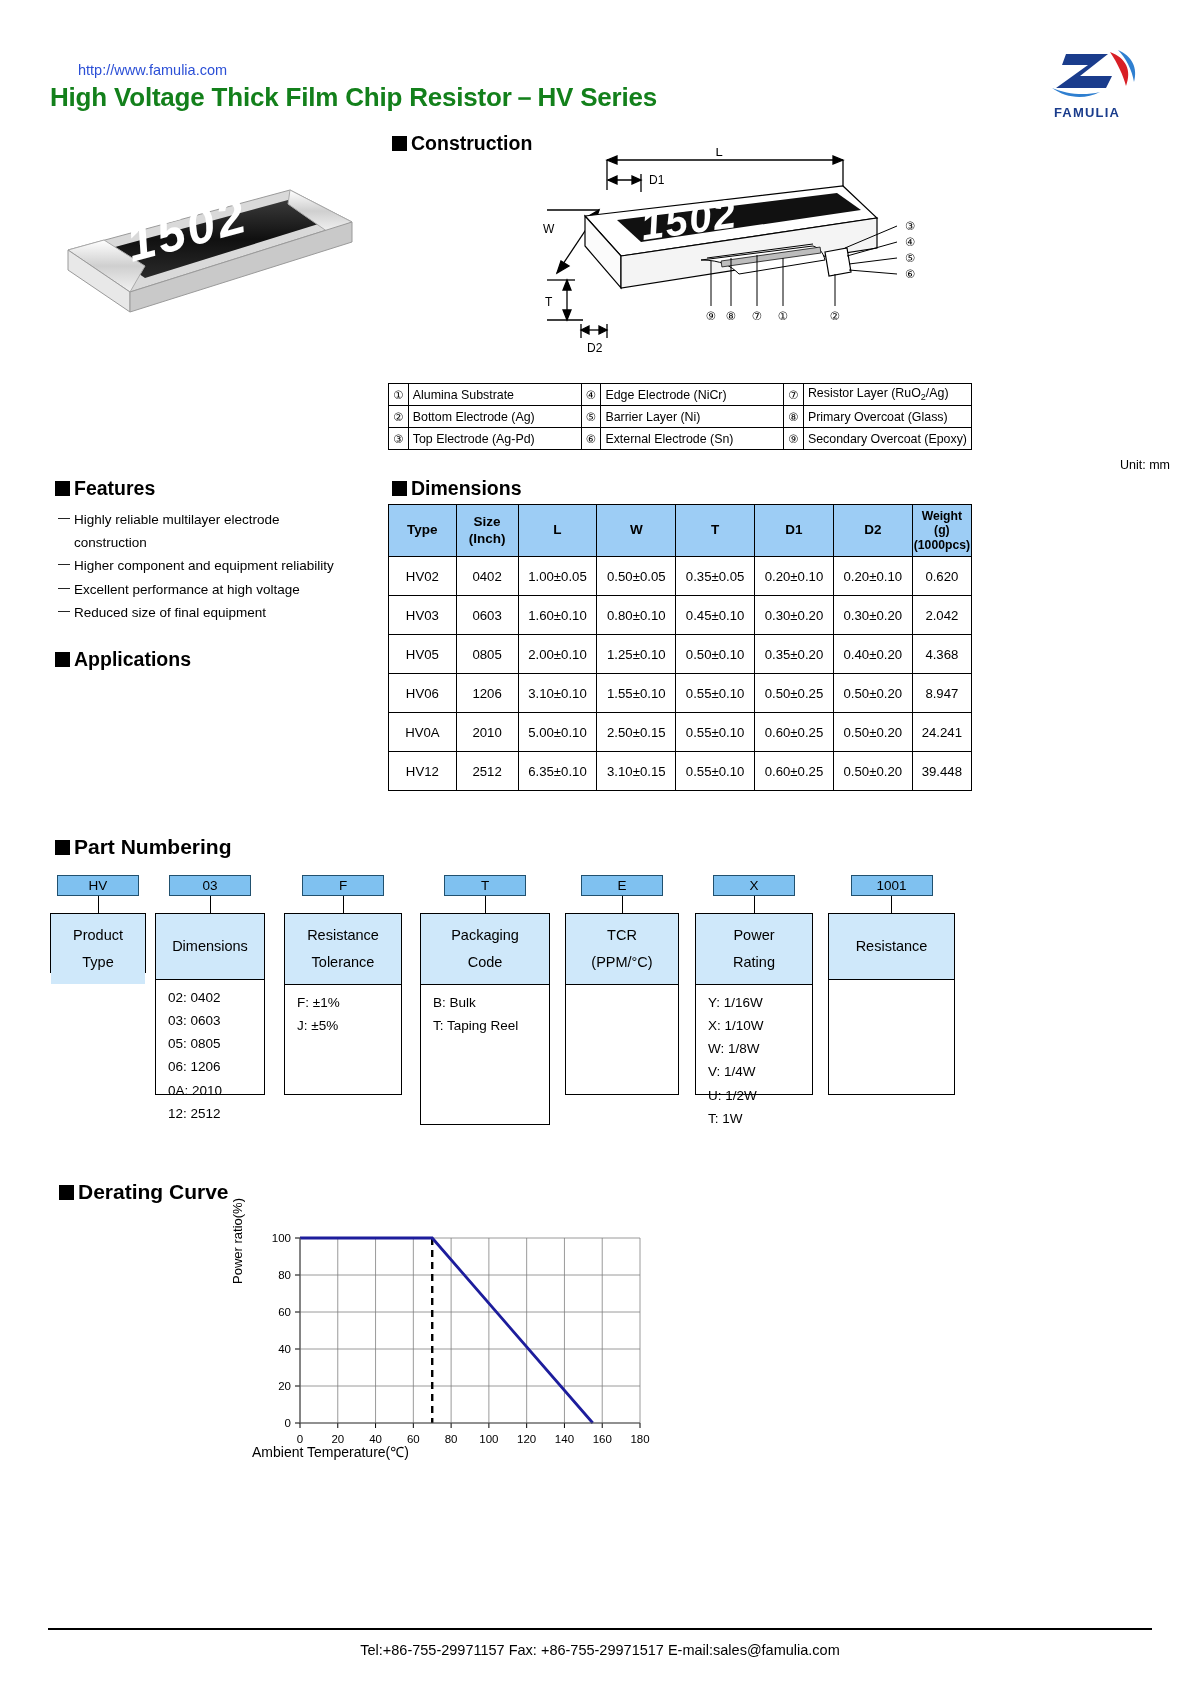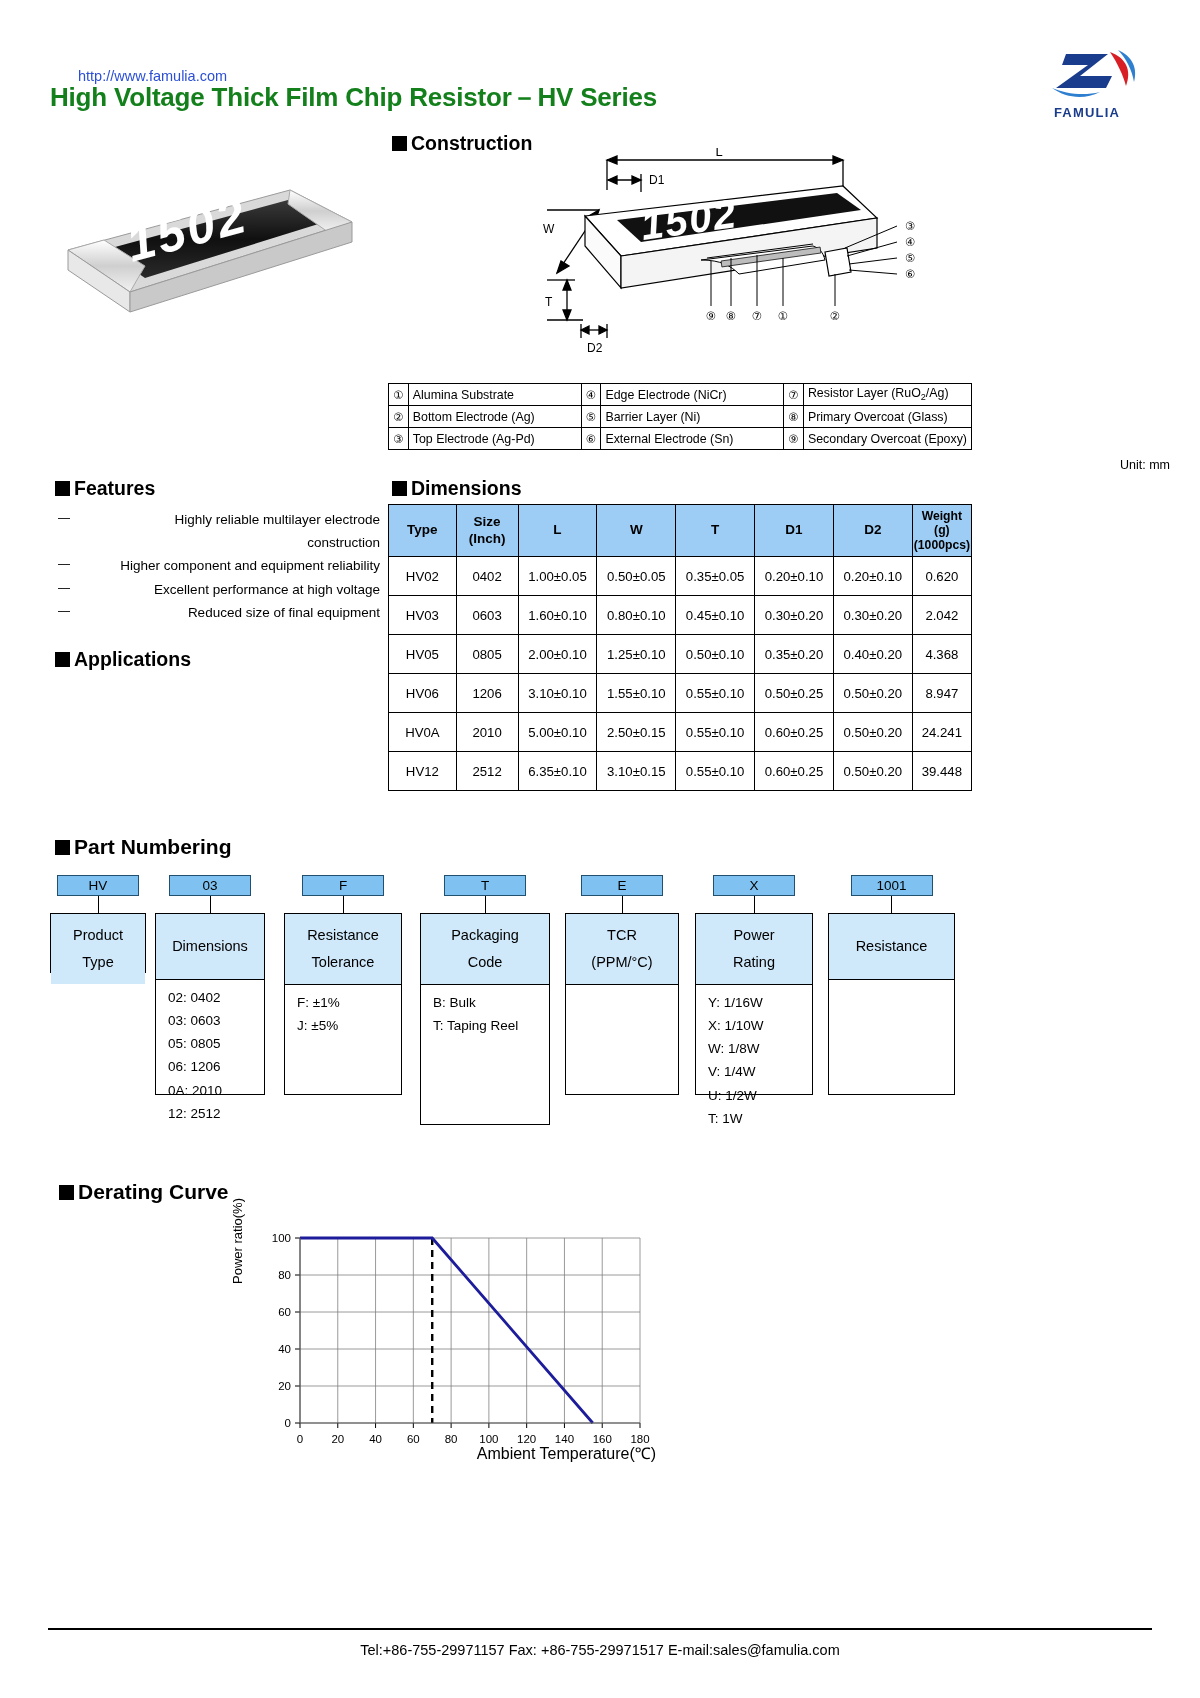--- a/index.html
+++ b/index.html
@@ -9,21 +9,21 @@
     background:#ffffff;
     font-family:"Liberation Sans", sans-serif;
     color:#000;
     position:relative;
     overflow:hidden;
   }
   .page { position:relative; width:1200px; height:1698px; }
 
   
   .site-url{
-    position:absolute; left:78px; top:68px;
+    position:absolute; left:78px; top:62px;
     font-size:14.5px; color:#2b4fd6;
   }
   .doc-title{
     position:absolute; left:50px; top:80px;
     font-size:26px; font-weight:bold; color:#13801b;
     letter-spacing:-0.2px; white-space:nowrap;
   }
   .logo{
     position:absolute; right:48px; top:48px;
     width:130px; height:72px;
@@ -60,21 +60,21 @@
   }
   .legend td{
     border:1px solid #000;
     padding:2px 4px;
     height:22px;
     white-space:nowrap;
   }
   .legend td.num{ width:20px; text-align:center; padding:2px 2px; font-size:11.5px;}
 
   
-  .bullet-list{ position:absolute; font-size:13.5px; line-height:1.72;text-align:right; }
+  .bullet-list{ position:absolute; font-size:13.5px; line-height:1.72; }
   .bullet-list li{ list-style:none; position:relative; padding-left:14px; }
   .bullet-list li:before{
     content:"\2014"; position:absolute; left:-2px; top:0; font-size:12px;
   }
   .bullet-list ul{ margin:0; padding:0; }
   .indent-cont{ padding-left:14px; display:block; }
 
   
   .unit-note{
     position:absolute; right:30px; top:458px;
@@ -131,22 +131,22 @@
   .pn-items div{ white-space:nowrap; }
 
   
   .chart-wrap{ position:absolute; left:236px; top:1228px; width:420px; height:250px; }
   .ylabel{
     position:absolute; left:-6px; top:56px;
     transform:rotate(-90deg); transform-origin:left top;
     font-size:13px; white-space:nowrap;
   }
   .xlabel{
-    position:absolute; left:0; top:214px; width:420px;
-    text-align:right; font-size:16px;
+    position:absolute; left:16px; top:214px; width:420px;
+    text-align:left; font-size:14px;
   }
 
   
   .foot-rule{
     position:absolute; left:48px; top:1628px; width:1104px; height:2px; background:#000;
   }
   .foot-text{
     position:absolute; left:0; top:1642px; width:1200px;
     text-align:center; font-size:14.5px;
   }

